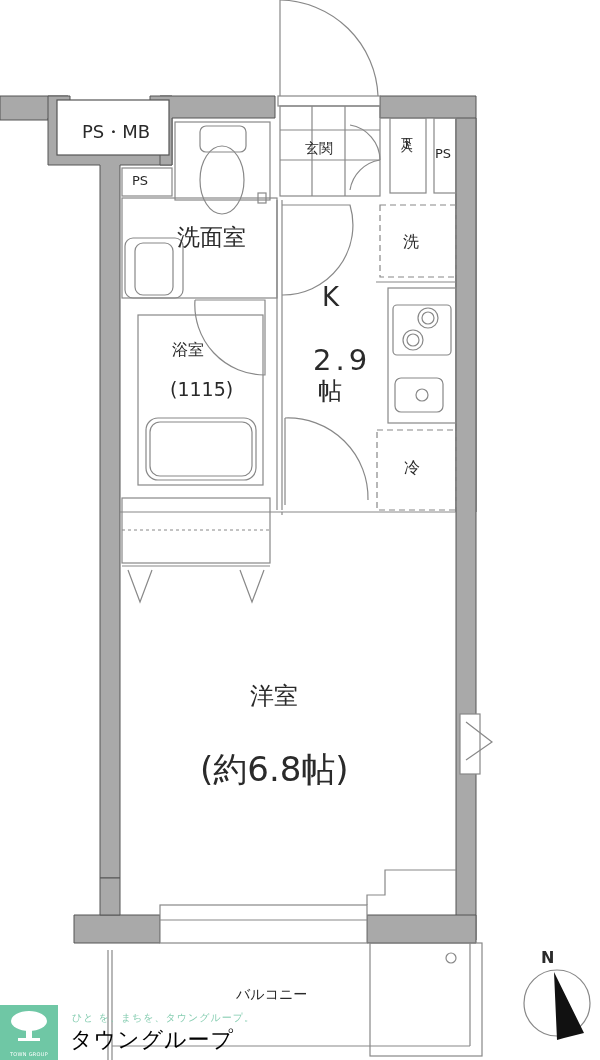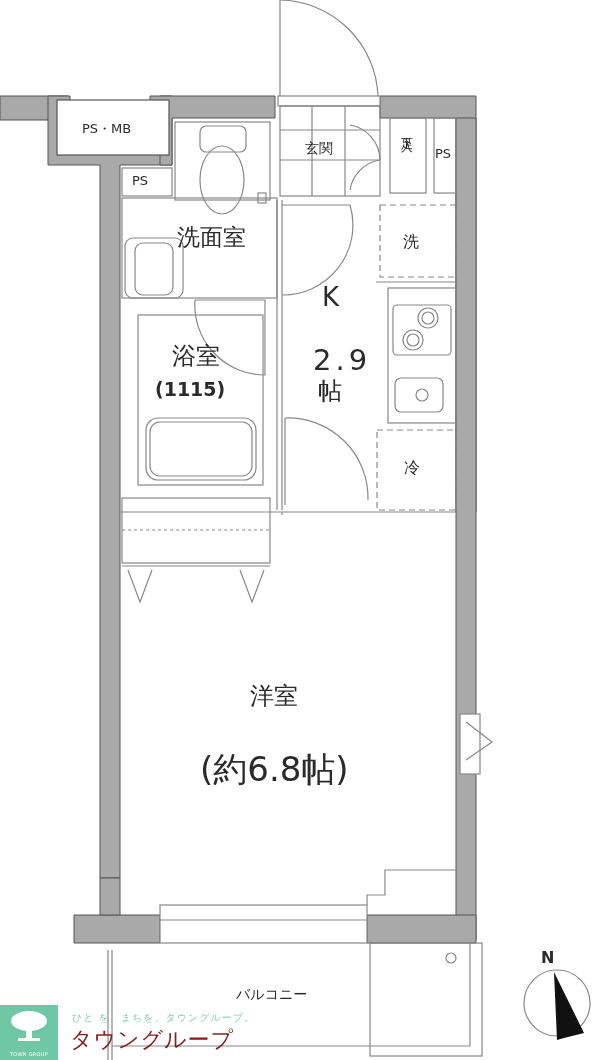--- a/index.html
+++ b/index.html
@@ -4,21 +4,21 @@
 <style>
   html, body { margin: 0; padding: 0; background: #ffffff; }
   body { width: 600px; height: 1060px; position: relative; overflow: hidden;
          font-family: "DejaVu Sans", "Liberation Sans", sans-serif; color: #333; }
   .plan { position: absolute; left: 0; top: 0; width: 600px; height: 1060px; }
   .lbl { position: absolute; color: #2a2a2a; white-space: nowrap; text-align: center; }
   .vert { writing-mode: vertical-rl; letter-spacing: 1px; }
   .logo-box { position: absolute; left: 0; top: 1005px; width: 58px; height: 55px; background: #6fc7a5; }
   .logo-cap { position: absolute; left: 2px; bottom: 3px; width: 54px; text-align: center; color: #ffffff; font-size: 5px; letter-spacing: 0.3px; }
   .tagline { position: absolute; left: 72px; top: 1011px; color: #86cdb1; font-size: 10px; letter-spacing: 1px; }
-  .brand { position: absolute; left: 70px; top: 1025px; color: #7f1d1d; font-size: 22px; letter-spacing: 1px; }
+  .brand { position: absolute; left: 70px; top: 1025px; color: #000000; font-size: 22px; letter-spacing: 1px; }
 </style>
 </head>
 <body>
 
 <svg class="plan" viewBox="0 0 600 1060" xmlns="http://www.w3.org/2000/svg">
 
   <g fill="#a9a9a9" stroke="#555" stroke-width="1">
 
     <path d="M0 96 H68 V118 H48 V120 H0 Z"></path>
     <path d="M48 96 H70 V152 H160 V96 H172 V165 H120 V878 H100 V165 H48 Z"></path>
@@ -117,32 +117,32 @@
     <line x1="470" y1="943" x2="470" y2="1046"></line>
     <circle cx="451" cy="958" r="5"></circle>
   </g>
 
   <g>
     <circle cx="557" cy="1003" r="33" fill="none" stroke="#888" stroke-width="1.2"></circle>
     <path d="M554 972 L584 1033 L564 1038 L557 1040 Z" fill="#111"></path>
   </g>
 </svg>
 
-<div class="lbl" style="left:82px;top:120px;font-size:13px;">PS・MB</div>
+<div class="lbl" style="left:82px;top:120px;font-size:18px;">PS・MB</div>
 <div class="lbl" style="left:132px;top:173px;font-size:13px;">PS</div>
 <div class="lbl" style="left:177px;top:222px;font-size:23px;">洗面室</div>
 <div class="lbl" style="left:305px;top:140px;font-size:14px;font-family:Liberation Serif, serif;">玄関</div>
 <div class="lbl vert" style="left:398px;top:128px;font-size:12px;">下足入</div>
 <div class="lbl" style="left:435px;top:146px;font-size:13px;">PS</div>
 <div class="lbl" style="left:403px;top:232px;font-size:16px;">洗</div>
 <div class="lbl" style="left:322px;top:282px;font-size:26px;">K</div>
 <div class="lbl" style="left:313px;top:343px;font-size:29px;letter-spacing:4px;">2.9</div>
 <div class="lbl" style="left:318px;top:375px;font-size:24px;">帖</div>
-<div class="lbl" style="left:172px;top:340px;font-size:24px;">浴室</div>
-<div class="lbl" style="left:155px;top:378px;font-size:19px;font-weight:bold;">(1115)</div>
+<div class="lbl" style="left:172px;top:340px;font-size:16px;">浴室</div>
+<div class="lbl" style="left:170px;top:378px;font-size:19px;">(1115)</div>
 <div class="lbl" style="left:404px;top:458px;font-size:16px;">冷</div>
 <div class="lbl" style="left:250px;top:680px;font-size:24px;">洋室</div>
 <div class="lbl" style="left:200px;top:747px;font-size:34px;">(約6.8帖)</div>
 <div class="lbl" style="left:236px;top:986px;font-size:14px;">バルコニー</div>
 <div class="lbl" style="left:541px;top:948px;font-size:16px;font-weight:bold;">N</div>
 
 <div class="logo-box">
   <svg width="58" height="42" viewBox="0 0 58 42">
     <ellipse cx="29" cy="16" rx="18" ry="10" fill="#fff"></ellipse>
     <rect x="26" y="20" width="6" height="14" fill="#fff"></rect>

